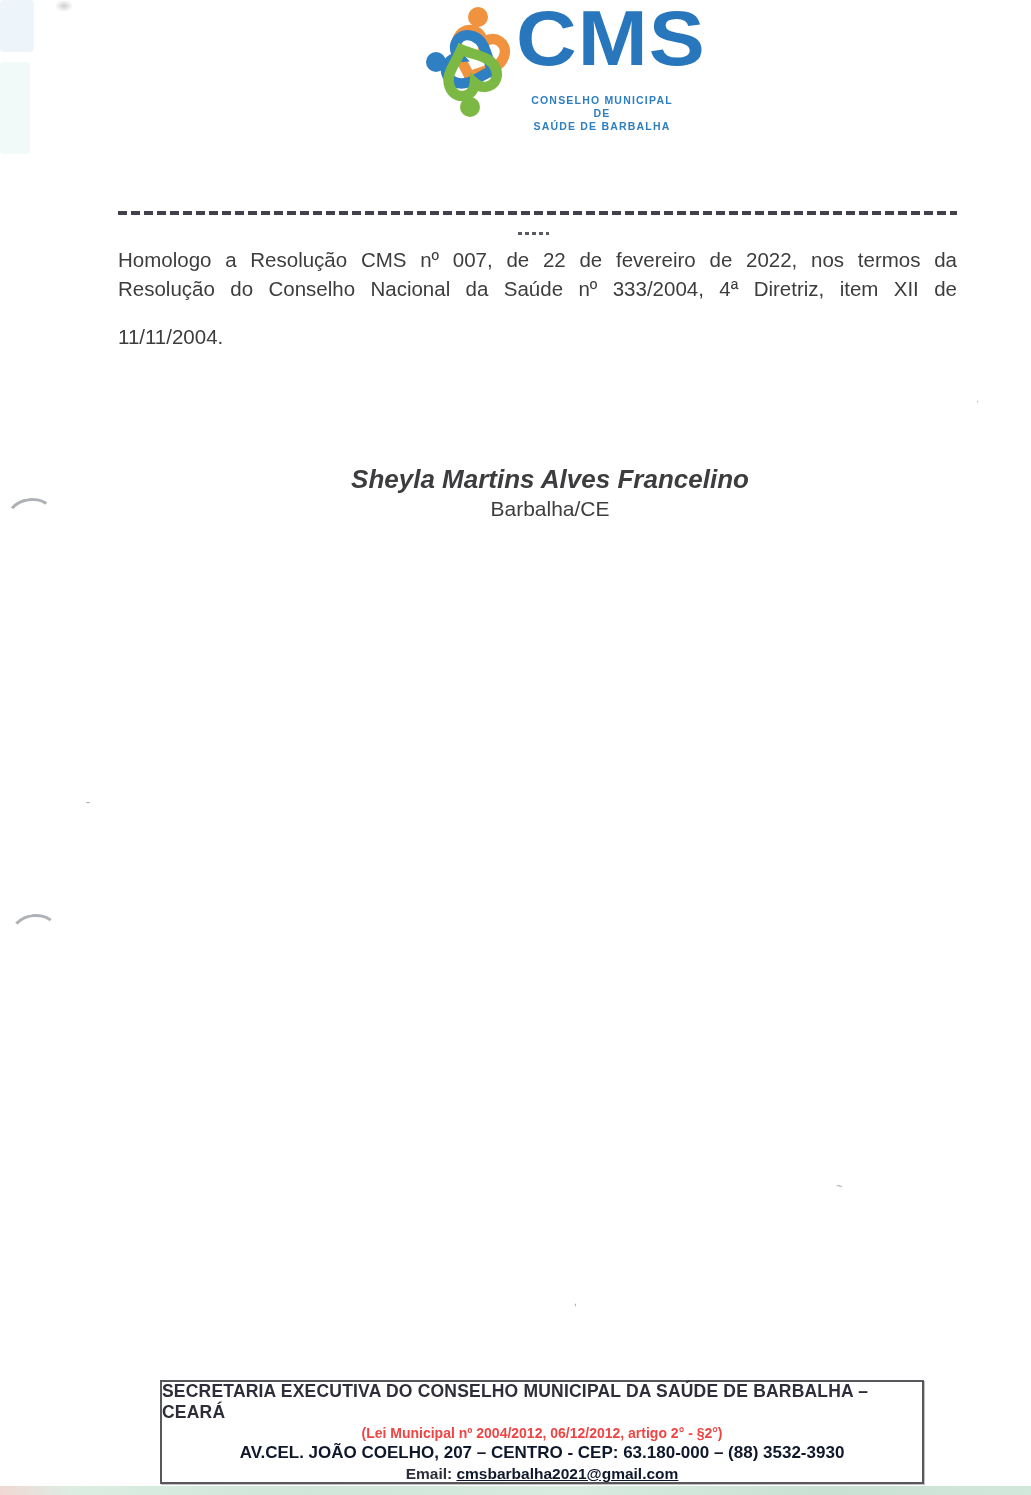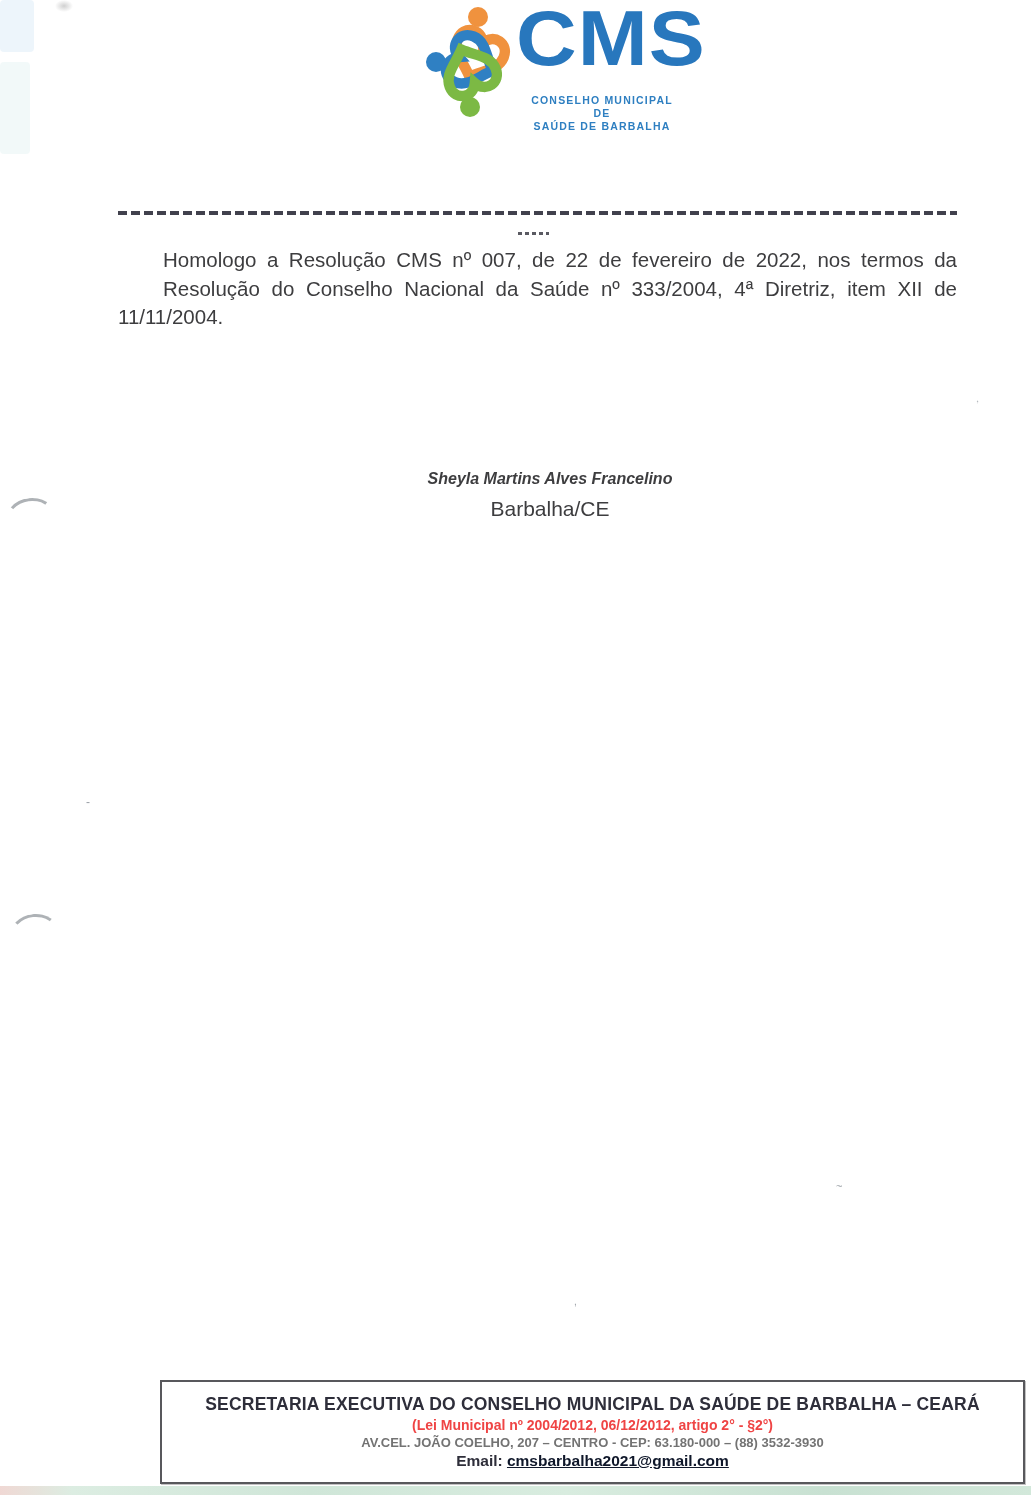--- a/index.html
+++ b/index.html
@@ -57,42 +57,42 @@
   .mini-dash{
     position:absolute;left:518px;top:232px;width:31px;height:3px;
     background:repeating-linear-gradient(90deg,#5a5a62 0 4px,rgba(0,0,0,0) 4px 7px);
   }
 
   
   .paragraph{
     position:absolute;left:118px;top:246px;width:839px;
     color:#3d3d3f;font-size:20.5px;line-height:28.5px;
   }
-  .paragraph .jline{text-align:justify;text-align-last:justify;margin-left:45px;}
-  .paragraph .lline{text-align:left;}
+  .paragraph .jline{text-align:justify;text-align-last:justify;}
+  .paragraph .lline{text-align:left;margin-top:20px;}
 
   .signature{
     position:absolute;left:280px;top:464px;width:540px;
     text-align:center;color:#3d3d3f;
   }
-  .sig-name{font-size:16px;font-weight:bold;font-style:italic;line-height:30px;}
+  .sig-name{font-size:26px;font-weight:bold;font-style:italic;line-height:30px;}
   .sig-title{font-size:21px;line-height:29px;}
   .sig-loc{font-size:21px;line-height:29px;}
 
   
   .footer-box{
-    position:absolute;left:160px;top:1380px;width:865px;height:104px;
+    position:absolute;left:160px;top:1380px;width:764px;height:104px;
     border:2px solid #58585c;box-sizing:border-box;
     box-shadow:1px 1px 0 rgba(120,120,120,0.45);
     display:flex;flex-direction:column;justify-content:center;align-items:center;
     gap:2px;color:#2e2e3a;background:#fff;
   }
   .f-line1{font-size:17.5px;font-weight:bold;letter-spacing:0.2px;}
   .f-line2{font-size:14px;font-weight:bold;color:#ef4444;}
-  .f-line3{font-size:13px;font-weight:bold;color:#737373;}
+  .f-line3{font-size:17px;font-weight:bold;color:#0f172a;}
   .f-line4{font-size:15.5px;font-weight:bold;}
   .email-link{color:#0f172a;text-decoration:underline;font-weight:bold;cursor:pointer;}
 </style>
 </head>
 <body>
 
 <div class="page">
 
   <div class="tint t1"></div>
   <div class="tint t2"></div>

